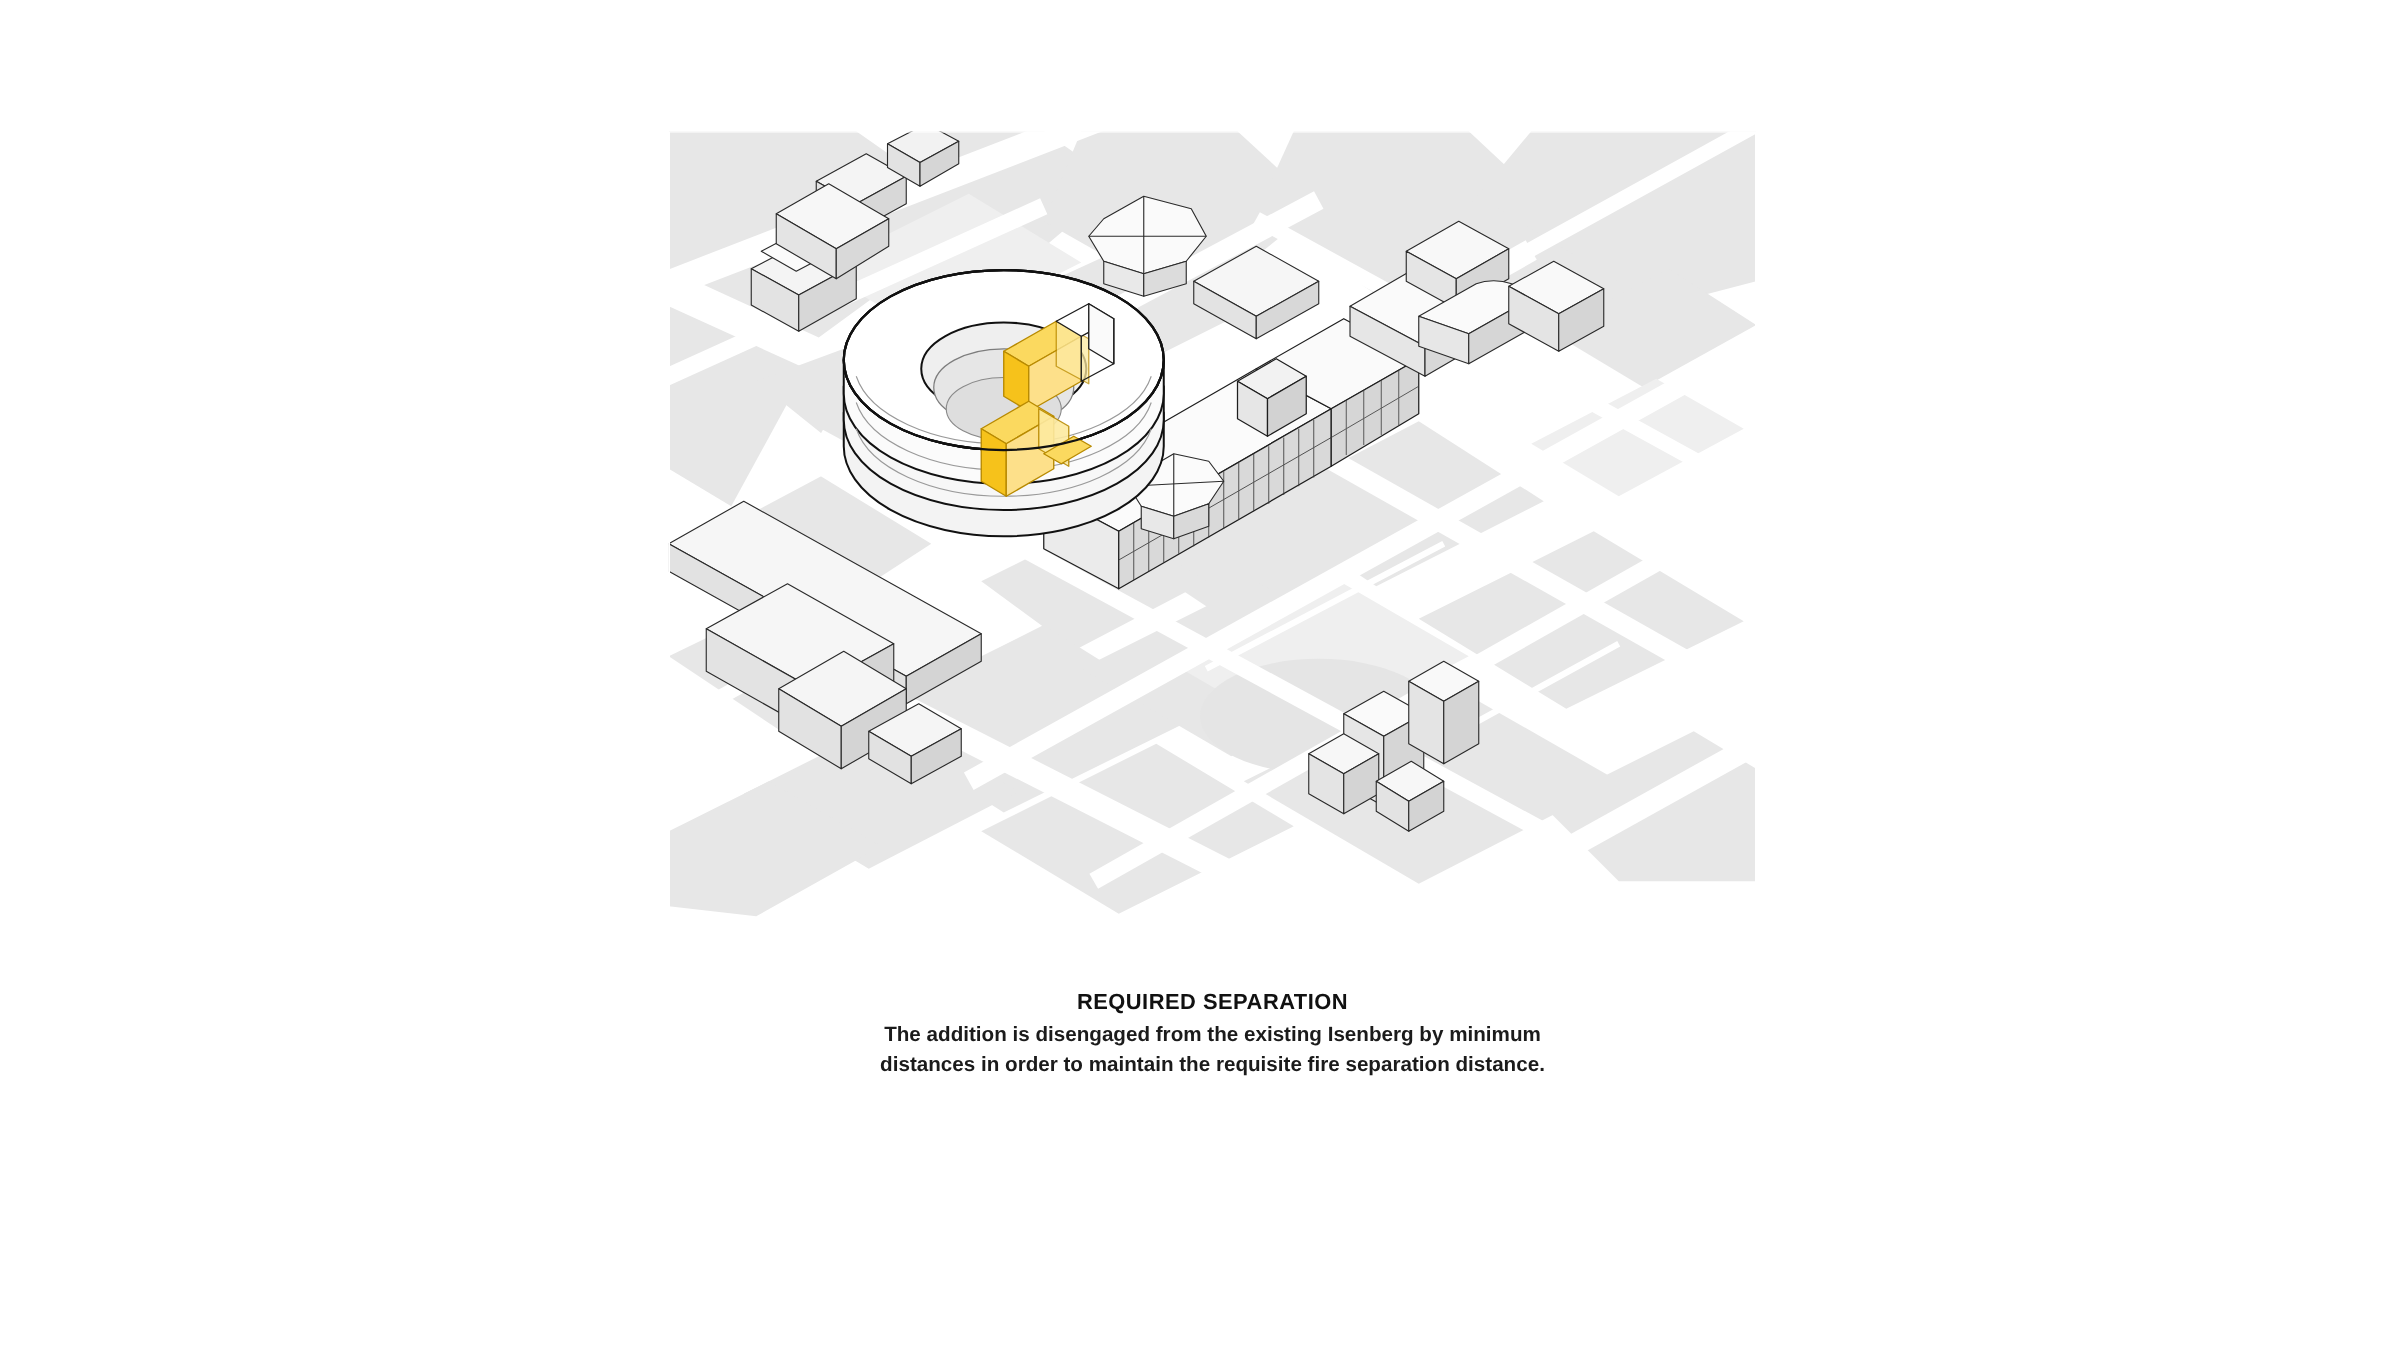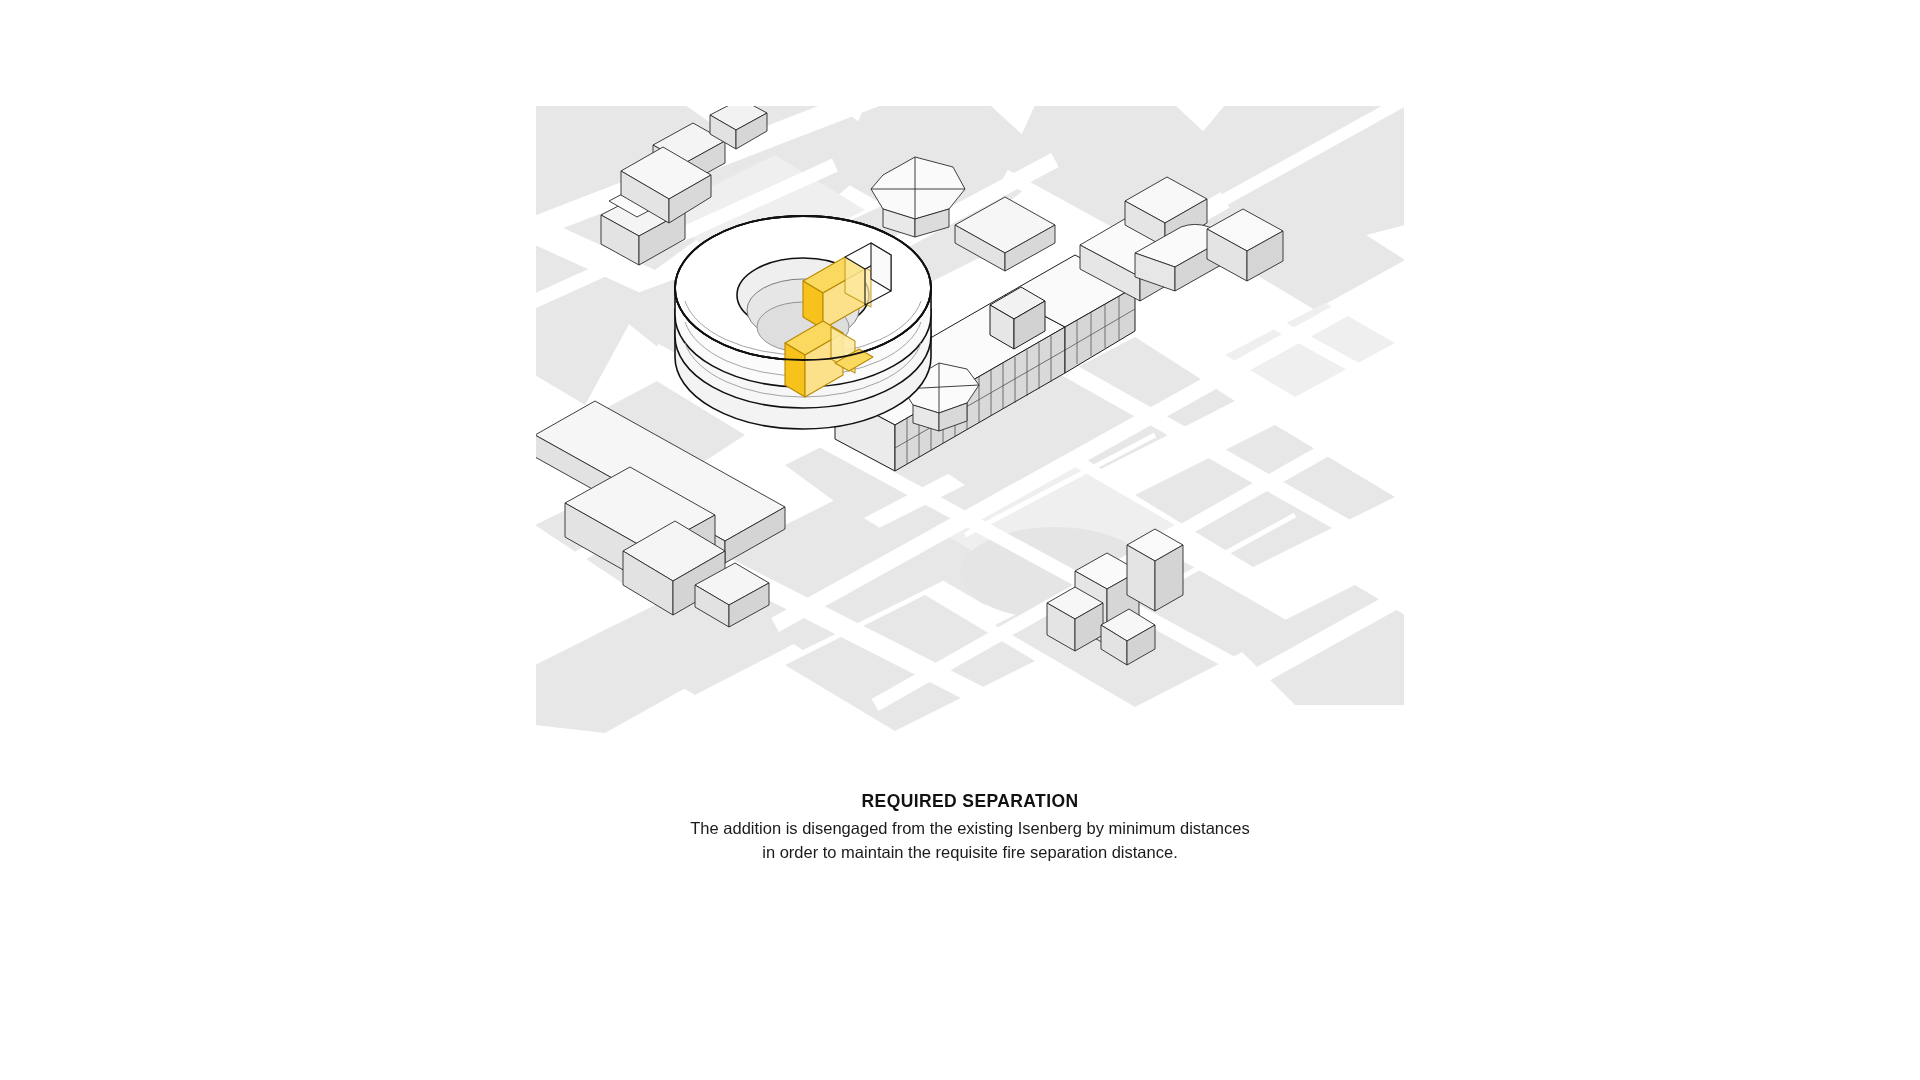--- a/index.html
+++ b/index.html
@@ -56,21 +56,21 @@
   .caption-title {
     font-size: 17.5px;
     font-weight: bold;
     letter-spacing: 0.4px;
     color: #111111;
     margin: 0 0 4px 0;
     line-height: 1.3;
   }
   .caption-body {
     font-size: 16.5px;
-    font-weight: normal;
+    font-weight: bold;
     color: #1b1b1b;
     line-height: 1.45;
     margin: 0 auto;
     width: 560px;
   }
 </style>
 </head>
 <body>
 
 <div class="page">

